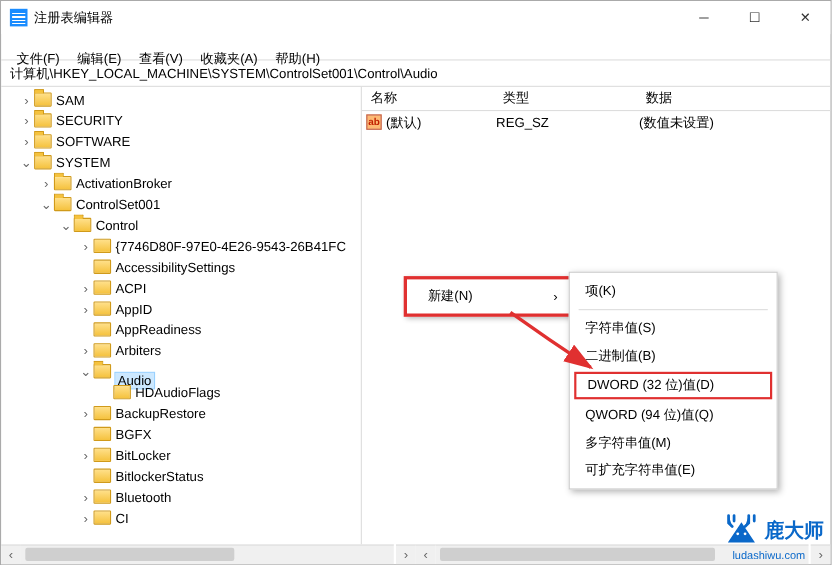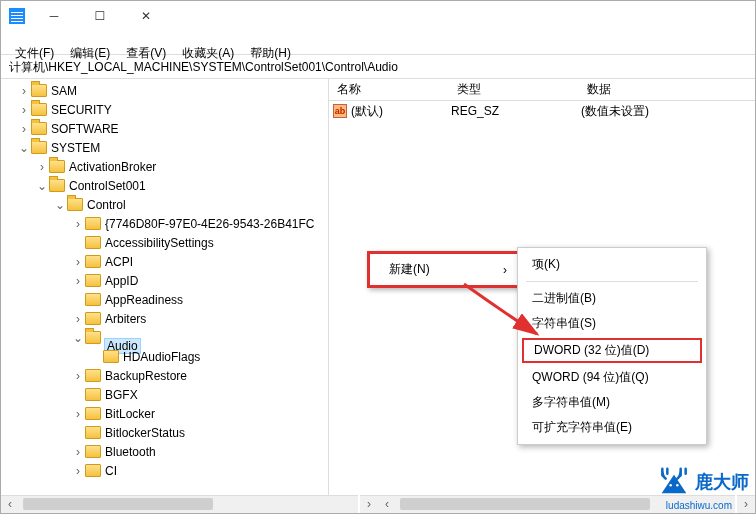--- a/index.html
+++ b/index.html
@@ -39,20 +39,21 @@
 .hscroll .thumb{position:absolute;top:2px;height:12px;background:#cfcfcf;border-radius:2px;}
 .hscroll .t1{left:4px;width:190px;}
 .hscroll .t2{left:4px;width:250px;}
 .hscroll .btn{width:18px;background:#f0f0f0;border-top:1px solid #ddd;text-align:center;line-height:16px;color:#666;}
 </style>
 </head>
 <body>
 
 <div class="titlebar">
   <span class="icon"></span>
+  <span class="title">注册表编辑器</span>
   <div class="winbtns">
     <div class="winbtn">─</div>
     <div class="winbtn">☐</div>
     <div class="winbtn">✕</div>
   </div>
 </div>
 
 <div class="menubar">
   <span>文件(F)</span>
   <span>编辑(E)</span>
@@ -188,22 +189,22 @@
     <div class="context-sub">
       <div class="item">
         <span>新建(N)</span>
           <span>›</span>
       </div>
     </div>
 
     <div class="context-menu2">
       <div class="item">项(K)</div>
       <div style="height:1px;background:#ddd;margin:4px 8px"></div>
+      <div class="item">字符串值(S)</div>
       <div class="item">二进制值(B)</div>
-      <div class="item">字符串值(S)</div>
       <div class="item boxed">DWORD (32 位)值(D)</div>
       <div class="item">QWORD (94 位)值(Q)</div>
       <div class="item">多字符串值(M)</div>
       <div class="item">可扩充字符串值(E)</div>
     </div>
 
     <svg class="arrow-anno" width="90" height="70">
       <defs>
           <marker id="ah" markerWidth="10" markerHeight="10" refX="8" refY="3" orient="auto">
             <path d="M0,0 L9,3 L0,6 Z" fill="#e03030"></path>

